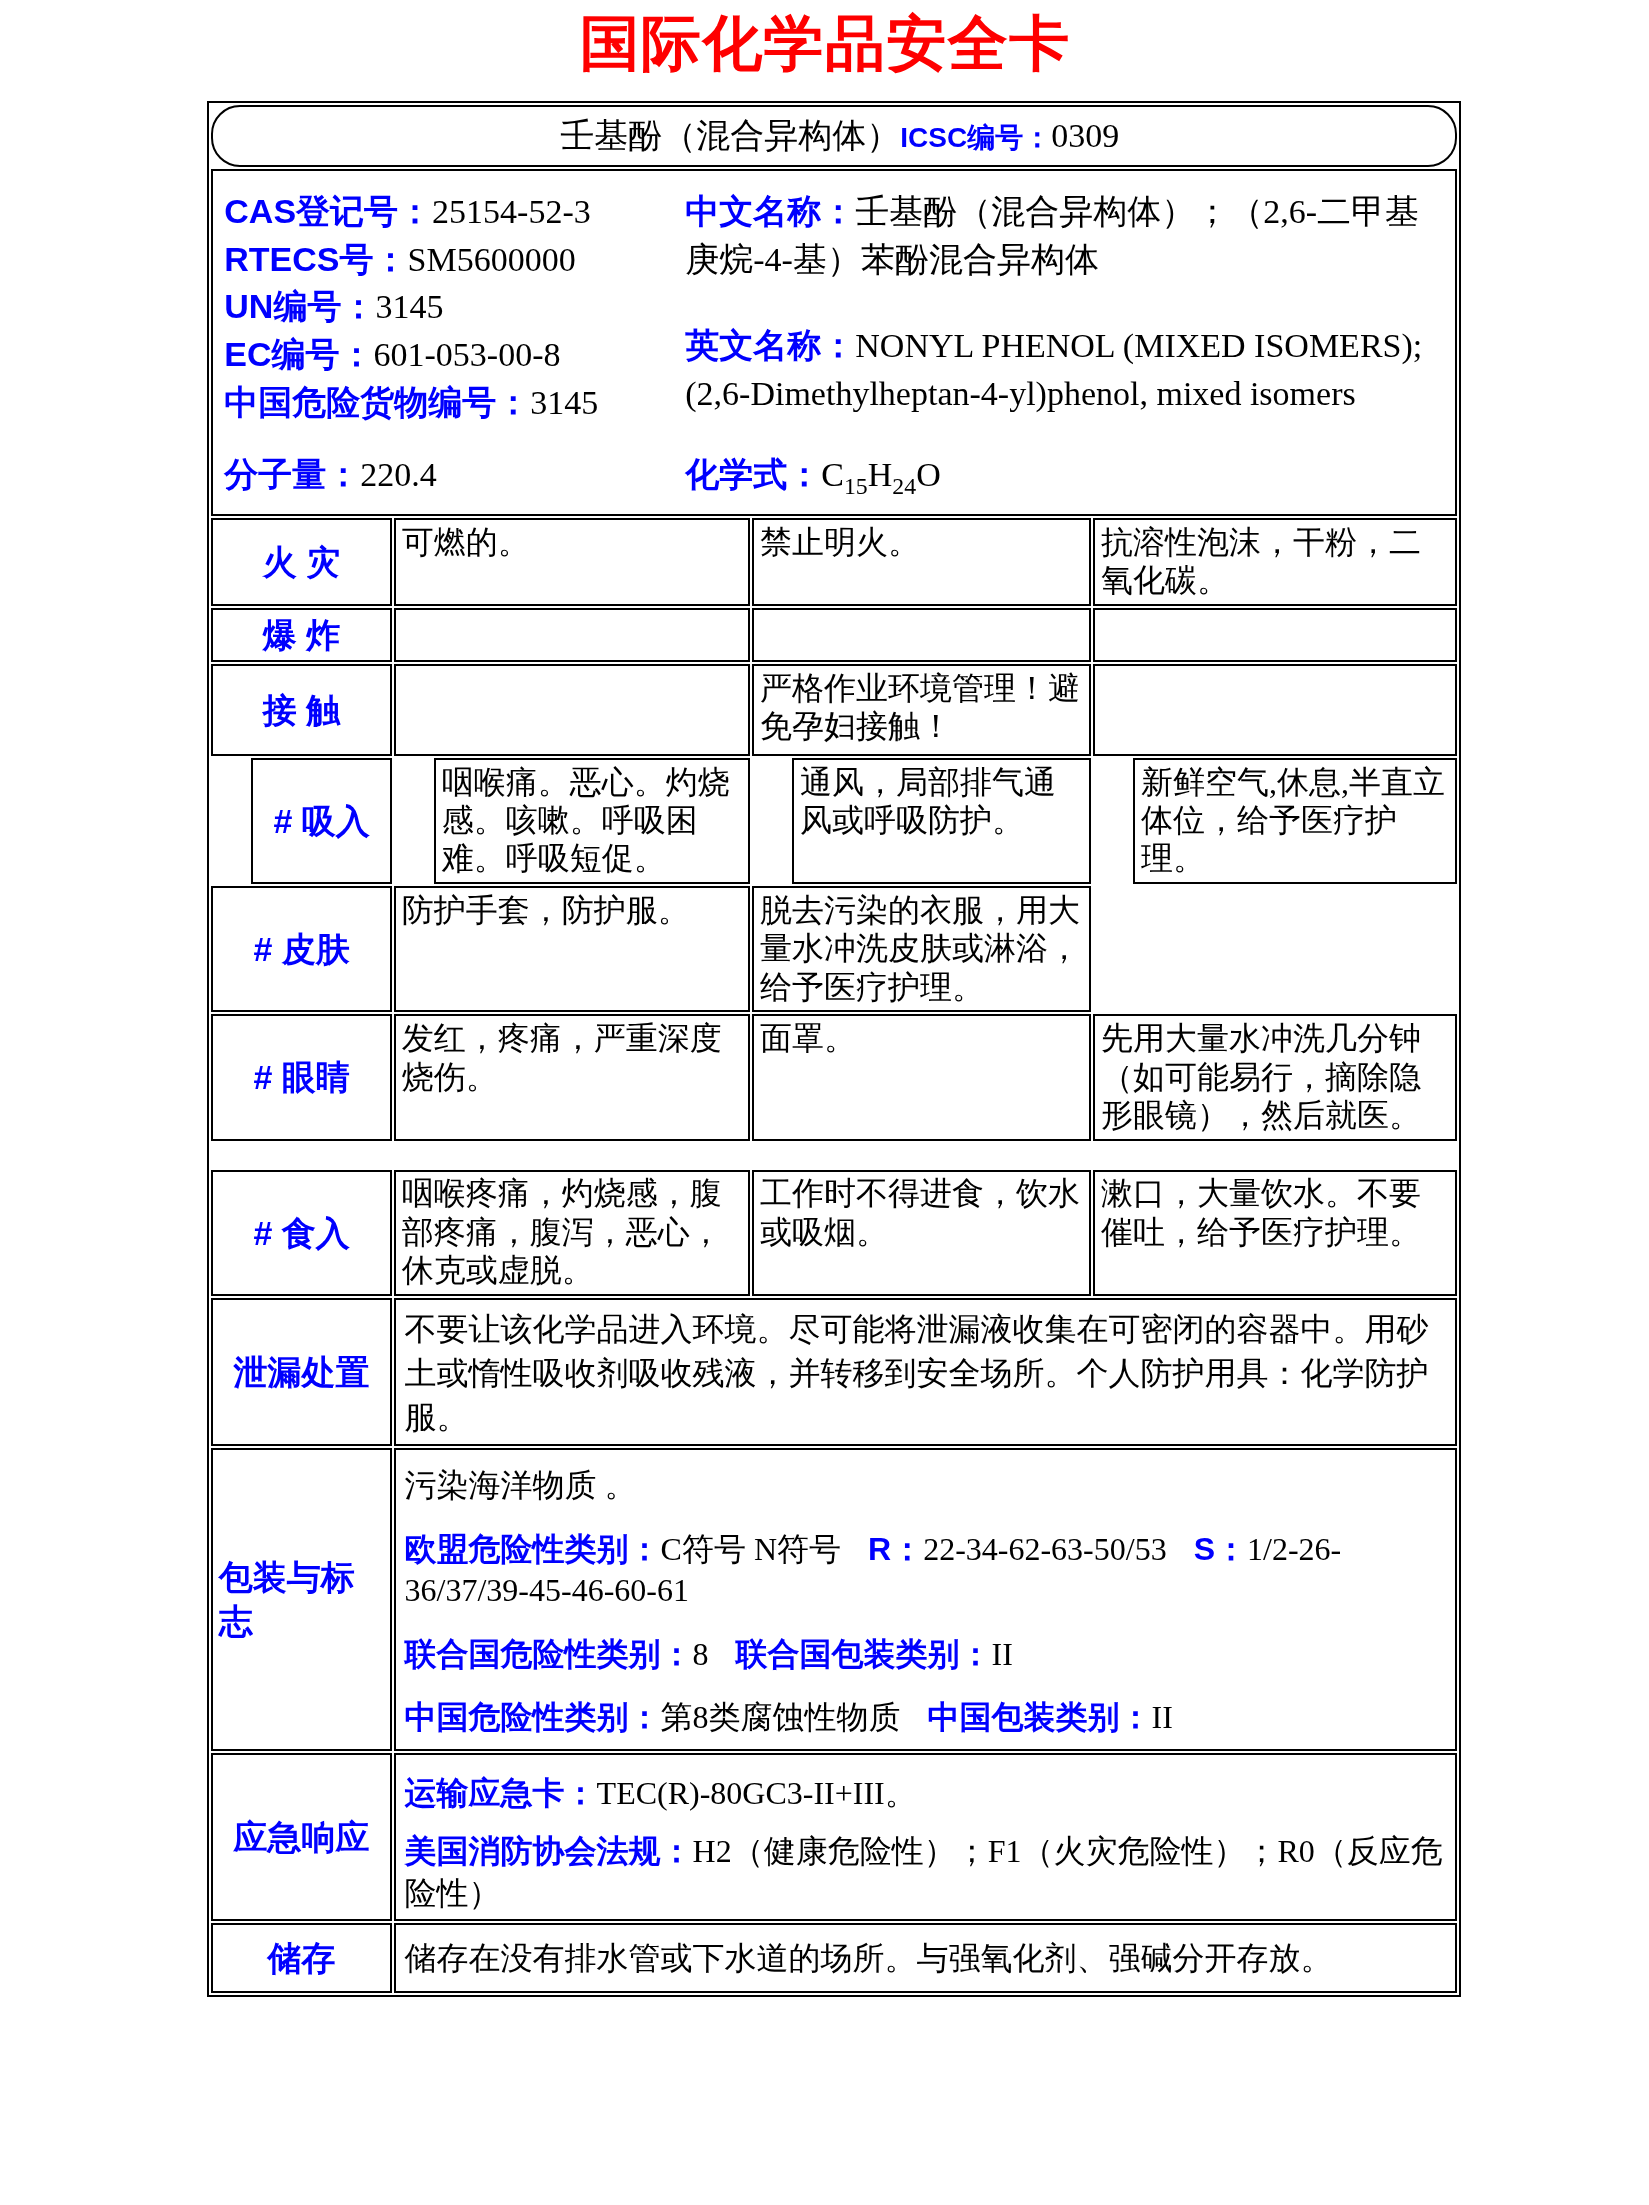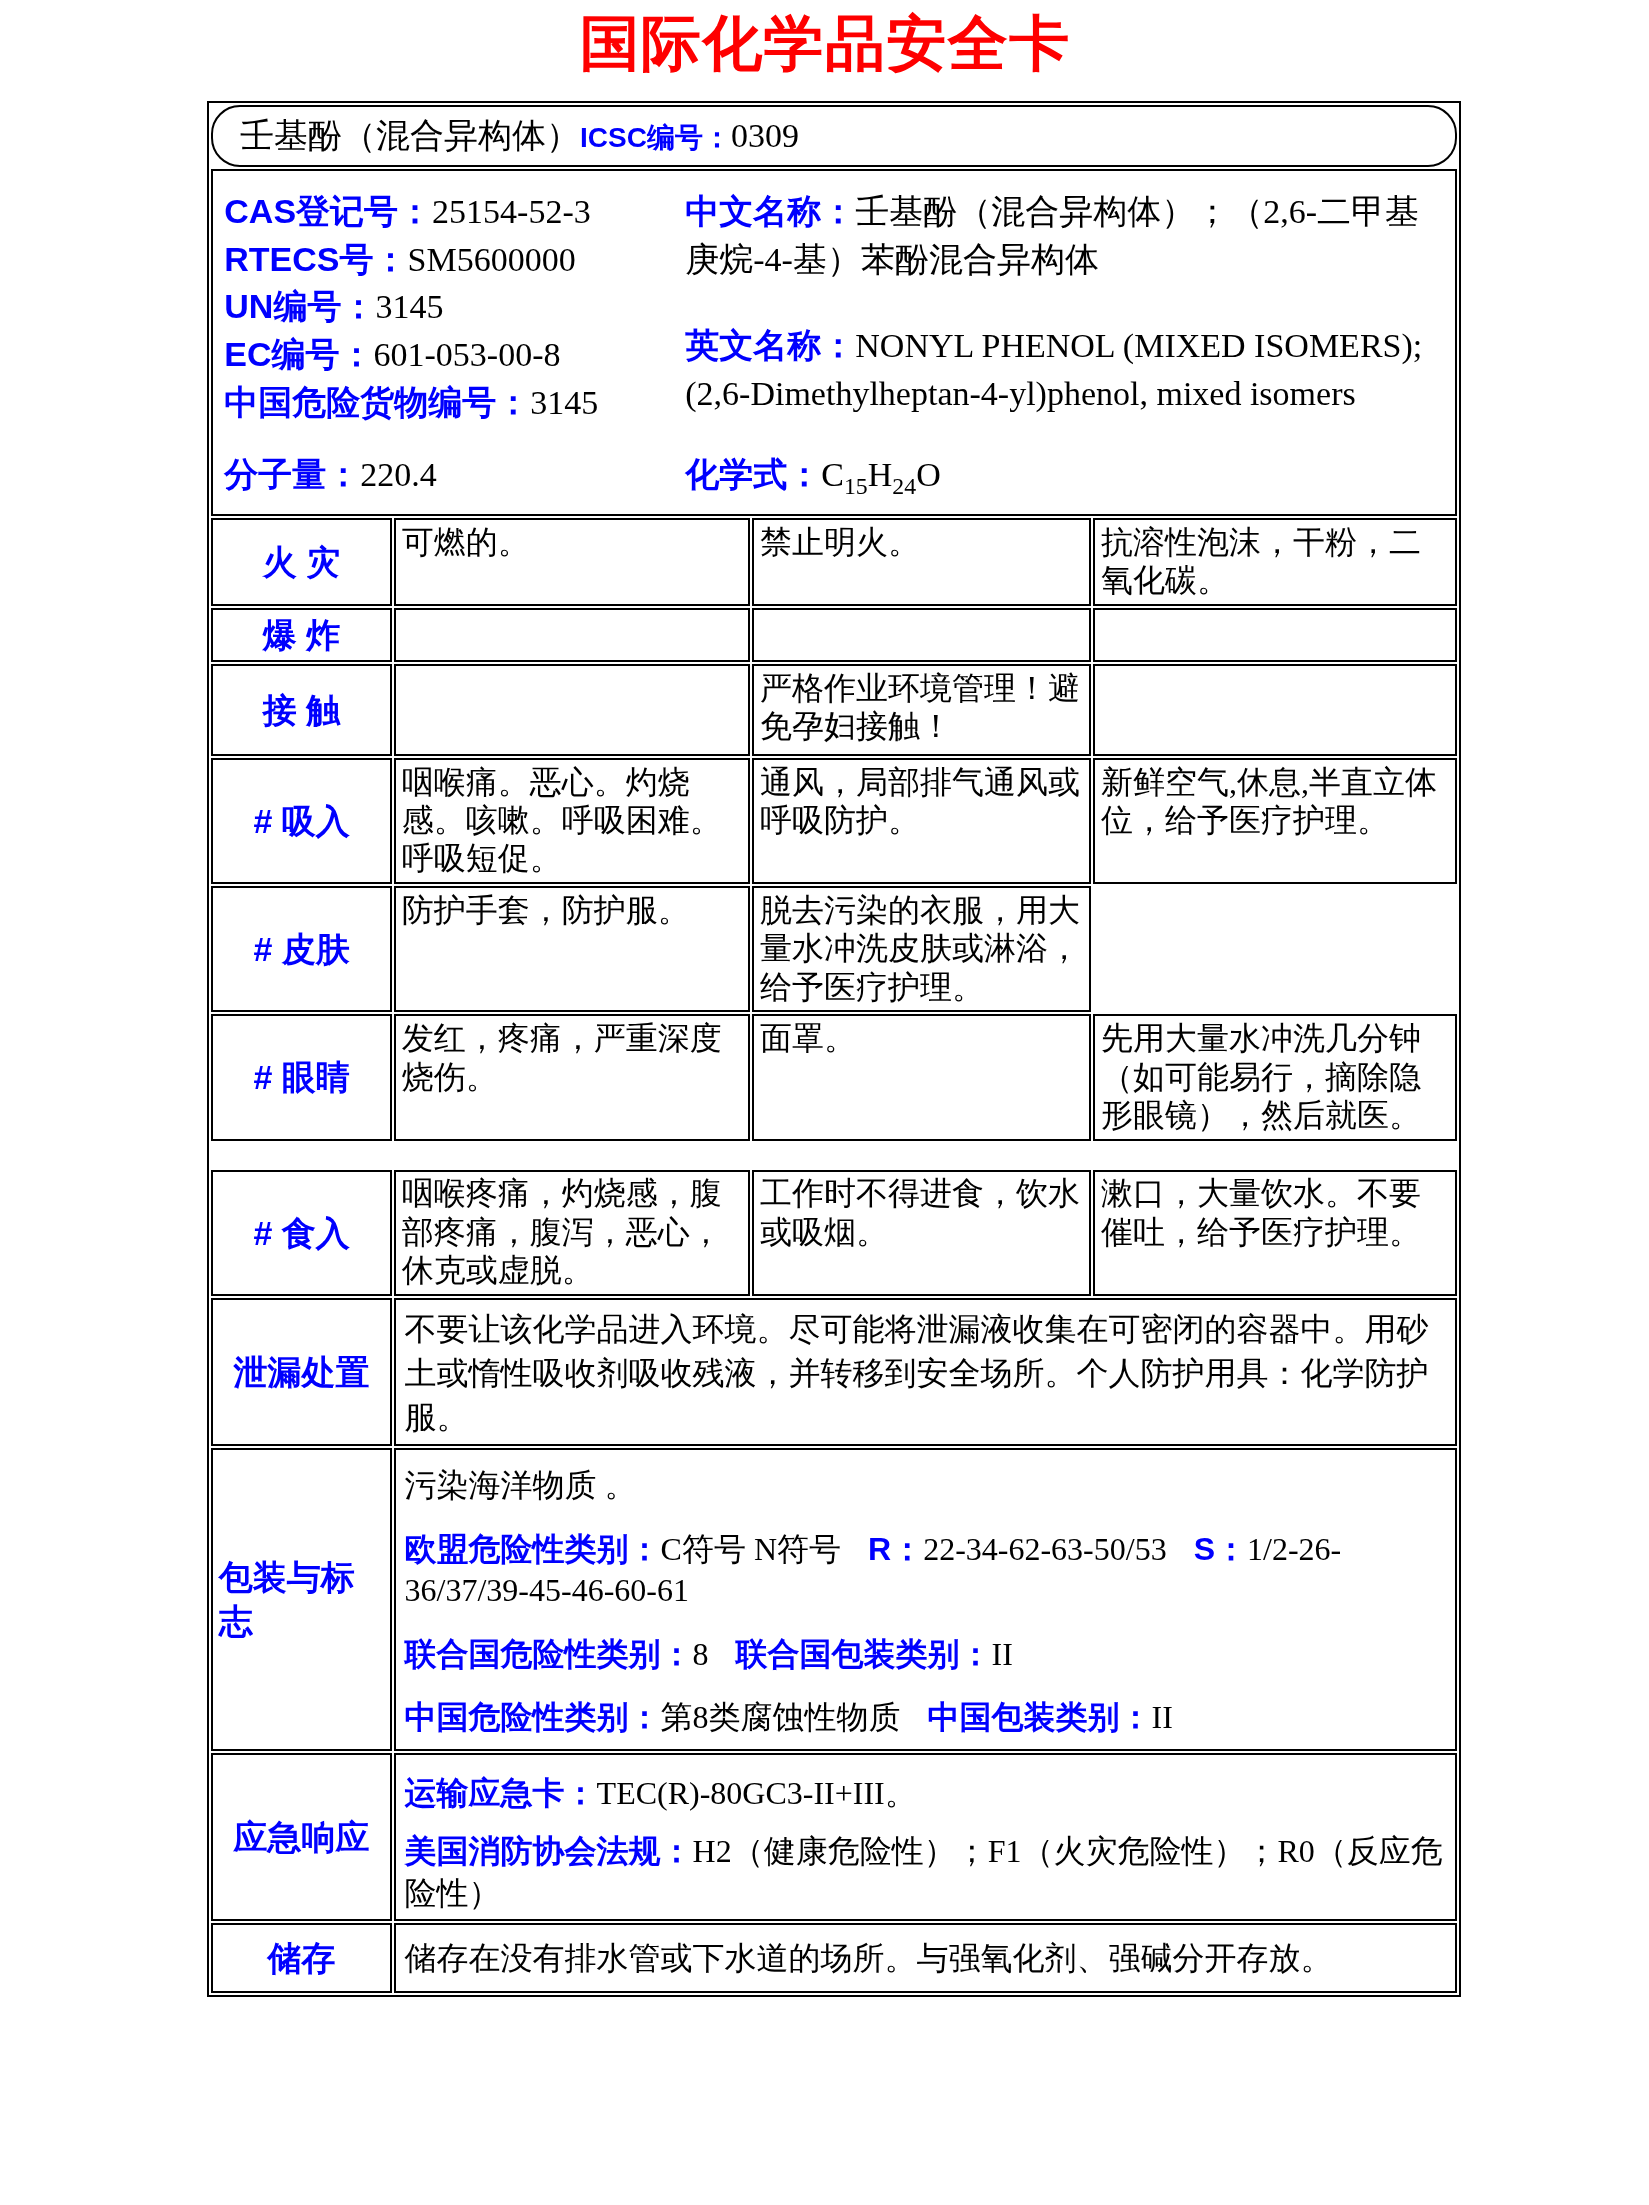--- a/index.html
+++ b/index.html
@@ -60,33 +60,33 @@
     font-size: 34px;
     line-height: 1.3;
   }
   
   .r-head  .cell { min-height: 62px; }
   .r-info  .cell { min-height: 324px; }
   .r-thead .cell { min-height: 98px; }
   .r-fire  .cell { min-height: 79px; }
   .r-expl  .cell { min-height: 53px; }
   .r-cont  .cell { min-height: 92px; }
-  .r-inh   .cell { min-height: 116px; }
+  .r-inh   .cell { min-height: 116px; margin-left: 40px; }
   .r-skin  .cell { min-height: 116px; }
   .r-eye   .cell { min-height: 116px; }
   .r-ing   .cell { min-height: 116px; margin-top: 27px; }
   .r-spill .cell { min-height: 142px; }
   .r-pack  .cell { min-height: 303px; }
   .r-emerg .cell { min-height: 156px; }
   .r-store .cell { min-height: 70px; }
 
   .head-cell {
     display: flex;
     align-items: center;
-    justify-content: flex-start;
+    justify-content: center;
     padding: 0 15.4px 0 27px;
     font-size: 34px;
     border-radius: 29px;
   }
   .head-cell .lbl { font-size: 28px; }
 
   .info-cell {
     padding: 17px 9.8px 18px 11.2px;
     display: flex;
     flex-direction: column;

